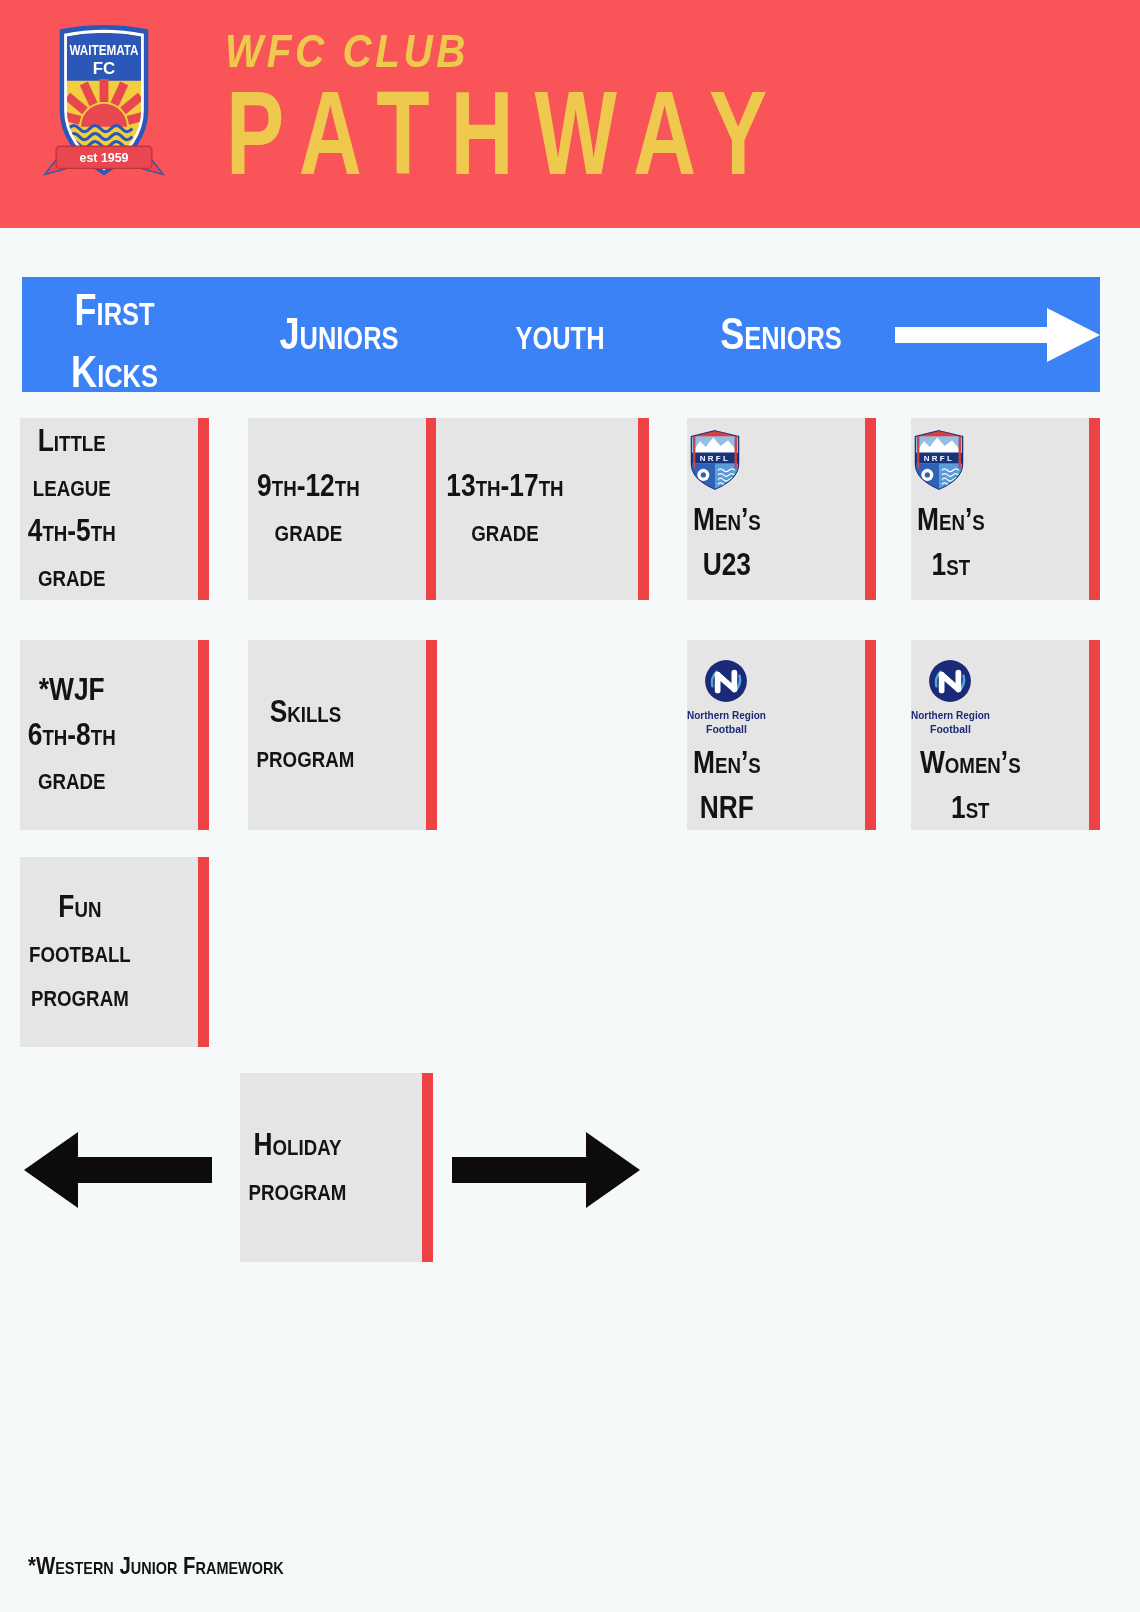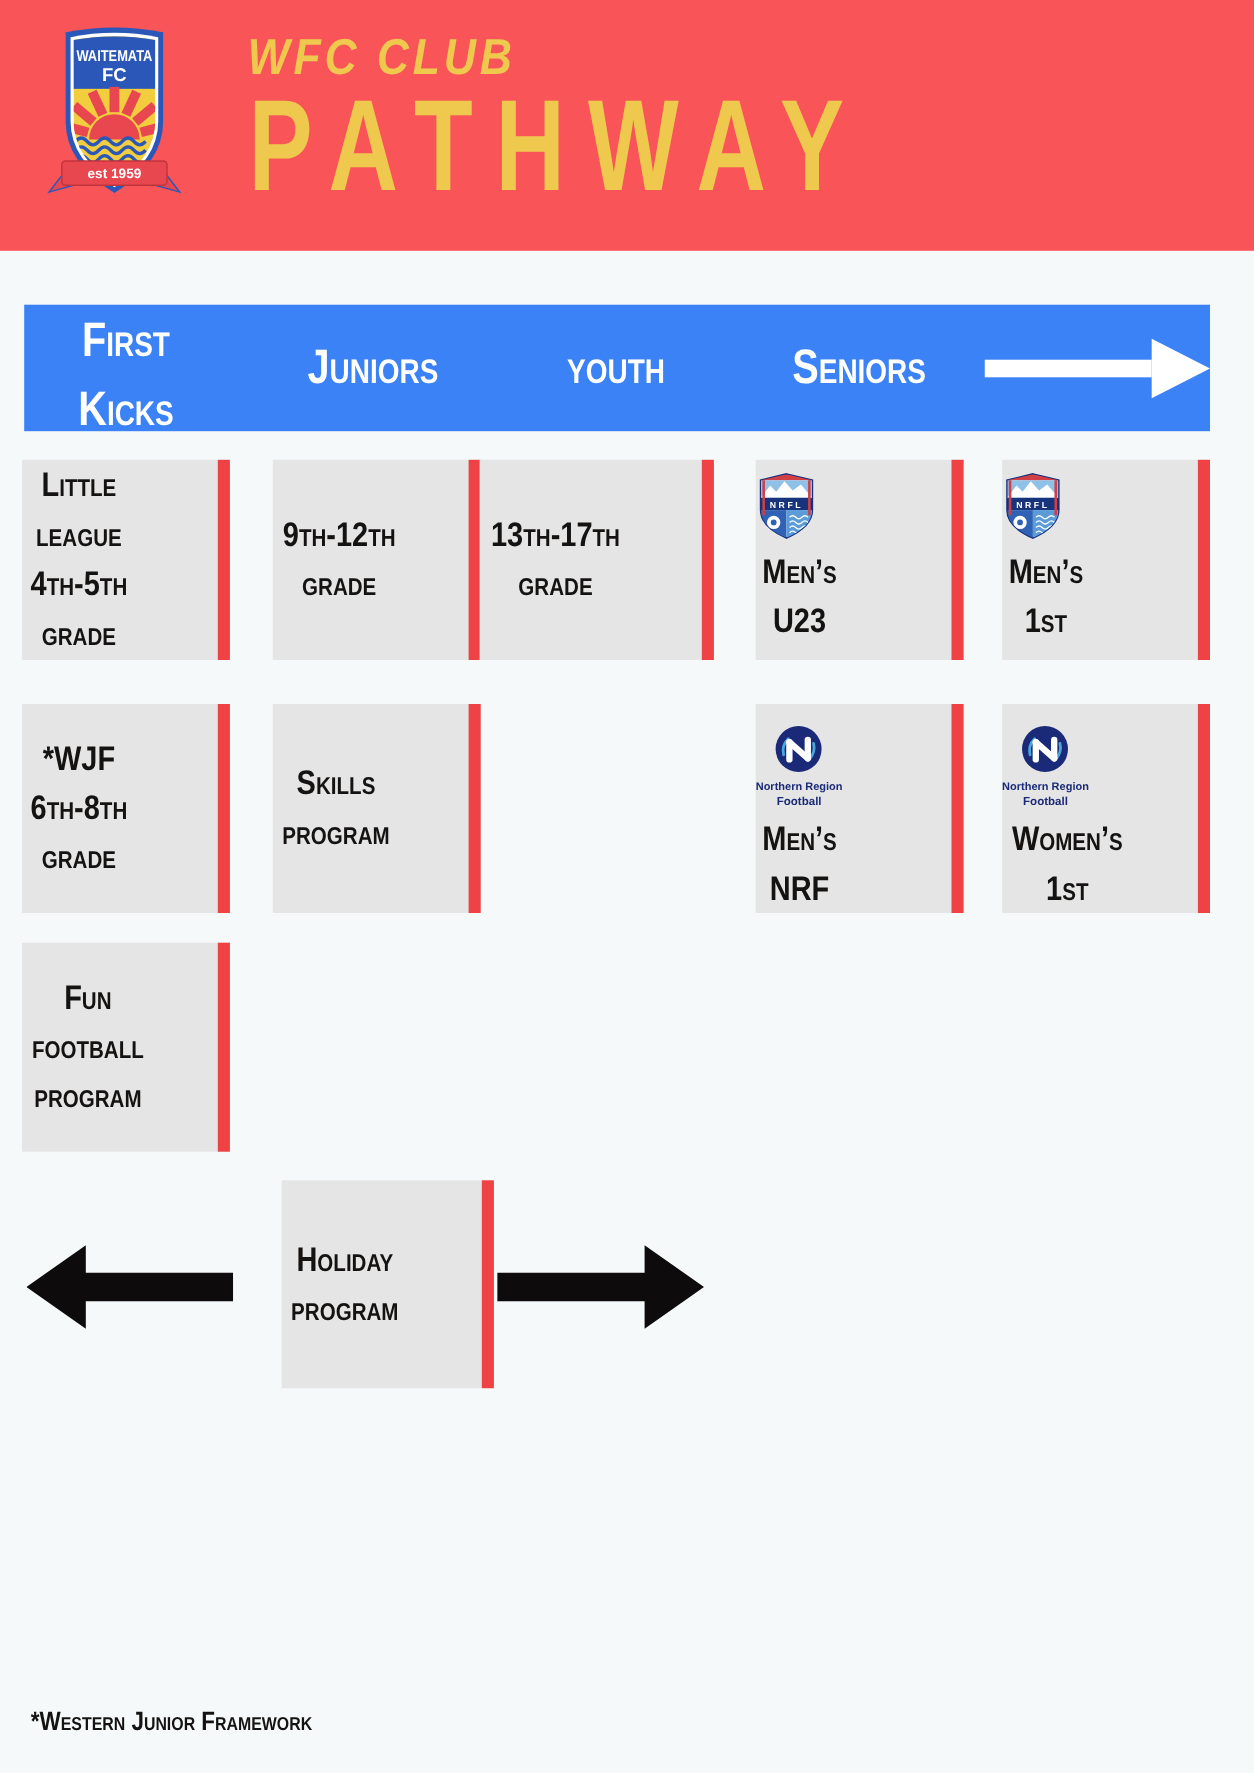--- a/index.html
+++ b/index.html
@@ -55,21 +55,21 @@
   }
   .box.with-logo{justify-content:flex-start;padding-top:10px;box-sizing:border-box;}
   .box.with-logo .box-label{margin-top:6px;}
 
   
   .c0{left:20px;width:189px;}  .c1{left:248px;width:189px;}
   .c2{left:436px;width:213px;} .c3{left:687px;width:189px;}
   .c4{left:911px;width:189px;}
   .r0{top:418px;height:182px;} .r1{top:640px;height:190px;}
   .r2{top:857px;height:190px;} .r3{top:1073px;height:189px;}
-  .holiday{left:256px;width:193px;}
+  .holiday{left:240px;width:193px;}
 
   
   .nrf-logo{display:flex;flex-direction:column;align-items:center;margin-top:8px;}
   .nrf-caption-1{font-size:10px;font-weight:bold;color:#1b2a78;line-height:15px;margin-top:4px;}
   .nrf-caption-2{font-size:10.5px;font-weight:bold;color:#1b2a78;line-height:12px;}
 
   
   .flow-arrow{position:absolute;top:1128px;width:188px;height:84px;}
   .flow-arrow-left{left:24px;}
   .flow-arrow-right{left:452px;}

